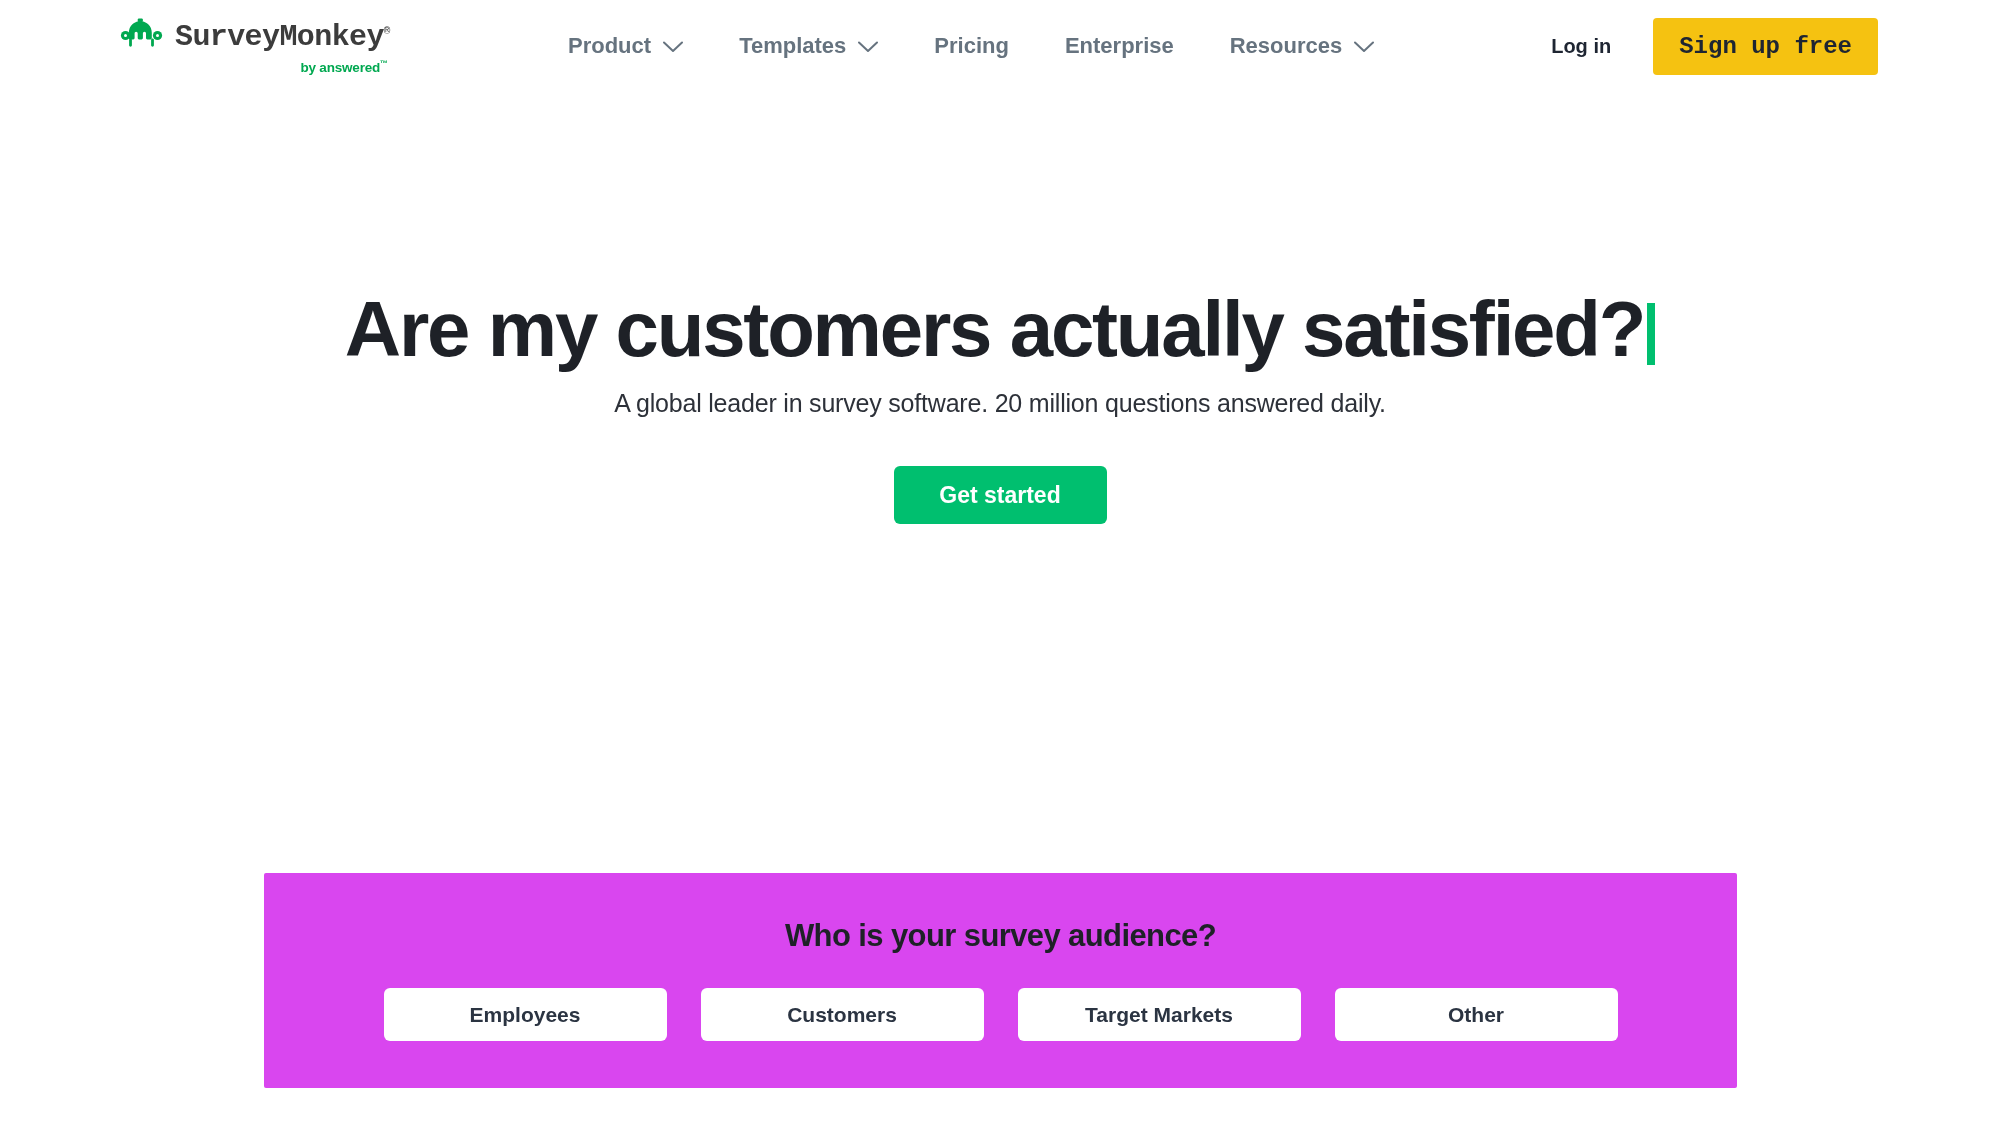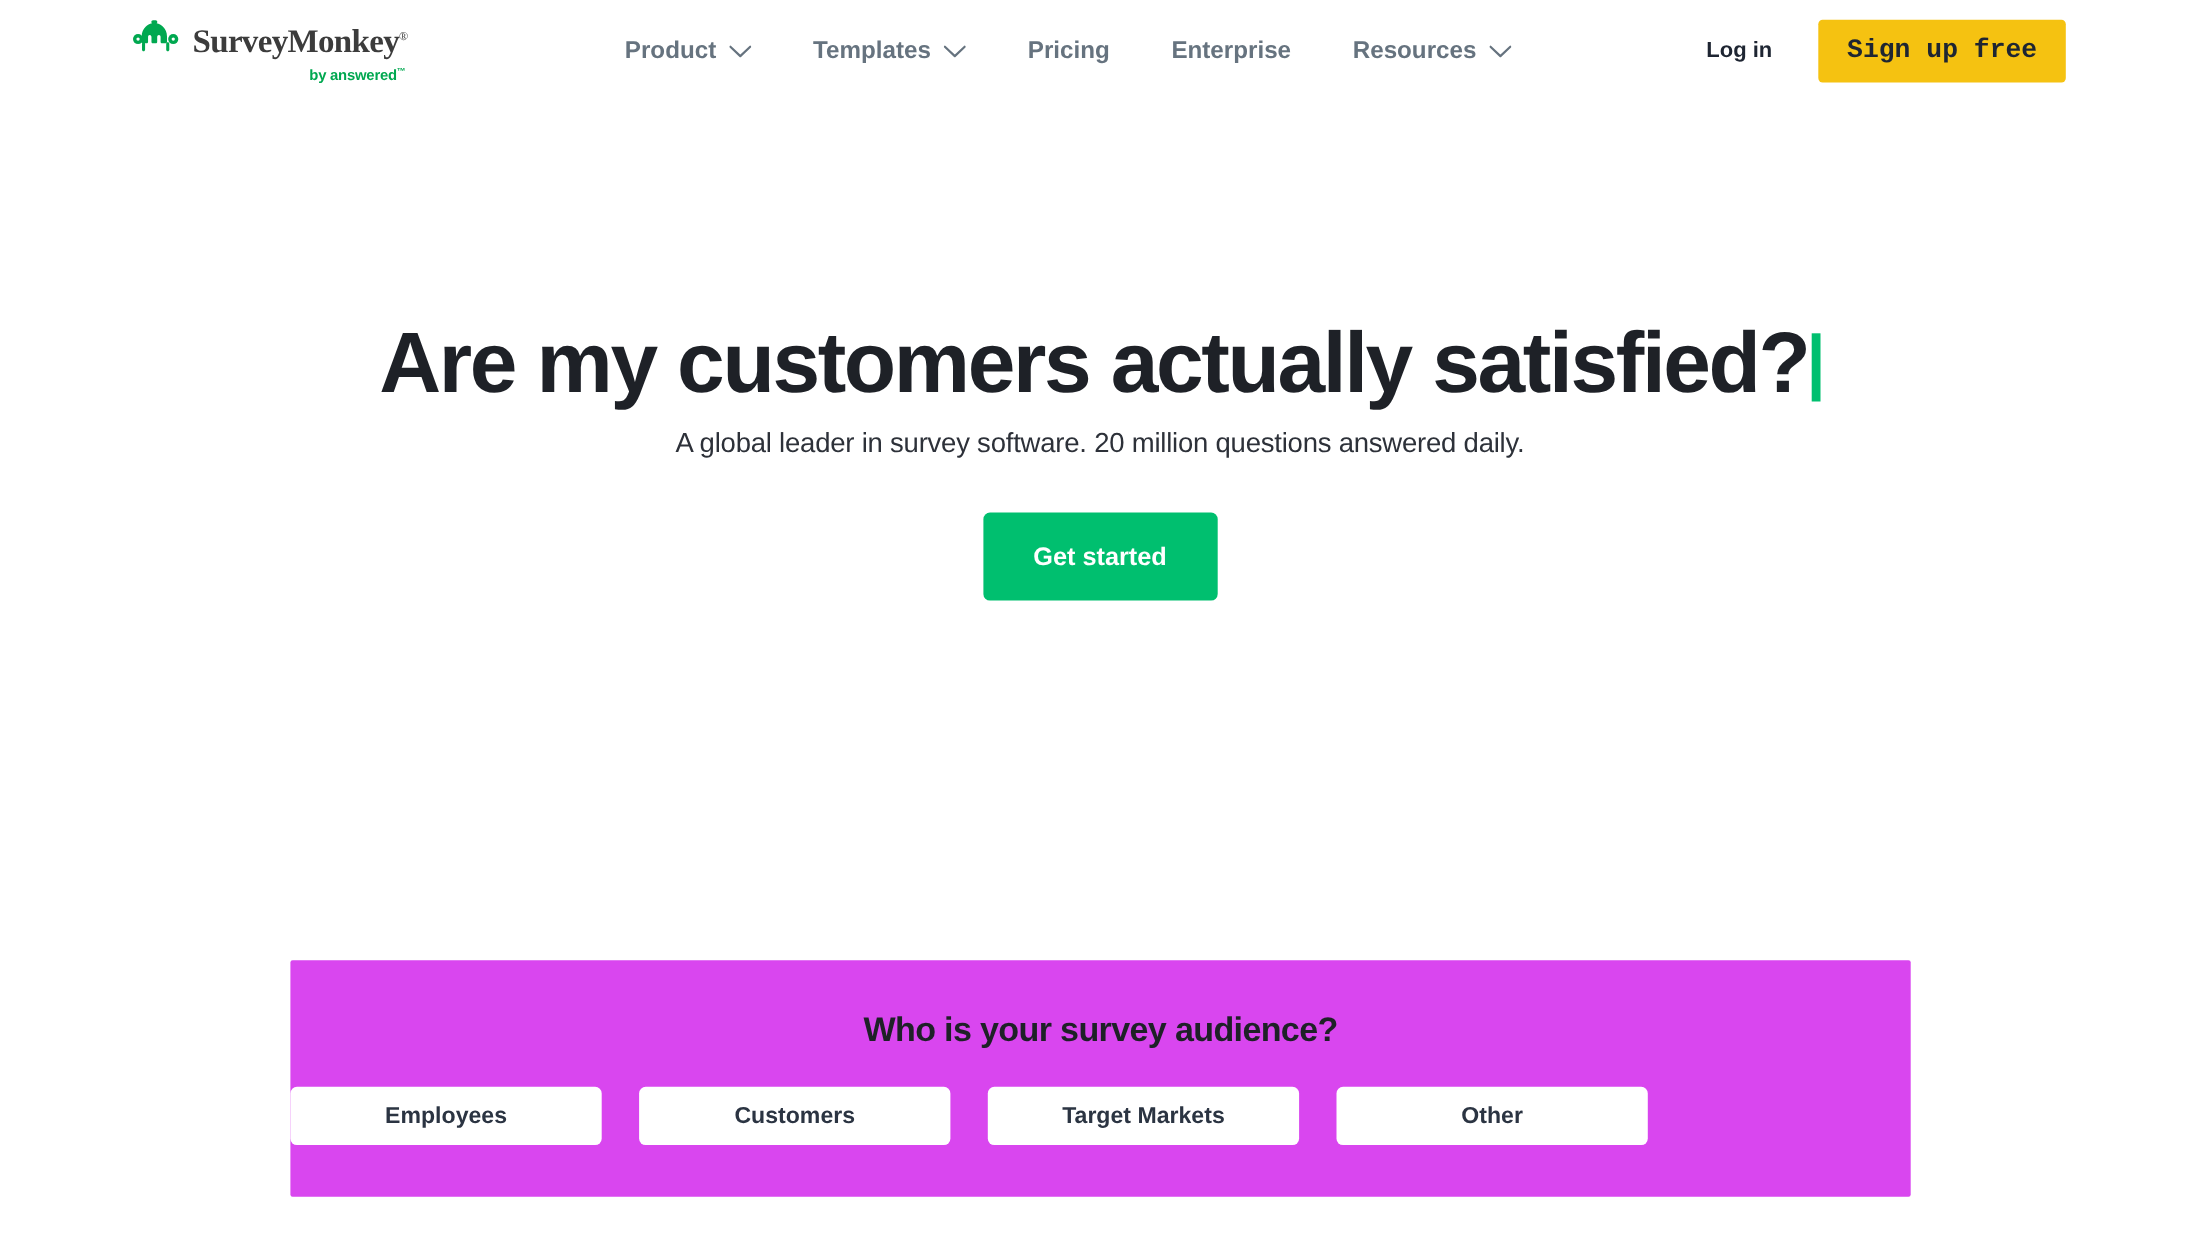--- a/index.html
+++ b/index.html
@@ -37,21 +37,21 @@
     gap: 9px;
   }
   .logo-mark { display: block; }
   .logo-word {
     font-size: 30px;
     font-weight: bold;
     color: #3c3c3c;
     letter-spacing: -0.6px;
     line-height: 1;
     white-space: nowrap;
-    font-family: Liberation Serif, serif;
+    font-family: Liberation Mono, monospace;
   }
   .logo-reg {
     font-size: 11px;
     vertical-align: super;
     font-weight: normal;
     color: #3c3c3c;
   }
   .logo-tagline {
     align-self: flex-end;
     margin-top: 3px;
@@ -154,21 +154,21 @@
     justify-content: center;
   }
   .cta-btn {
     background: #00bf6f;
     color: #ffffff;
     font-size: 23px;
     font-weight: bold;
     border: none;
     border-radius: 6px;
     width: 213px;
-    height: 80px;
+    height: 58px;
     cursor: pointer;
     font-family: "Liberation Sans", sans-serif;
   }
 
   
   .audience-panel {
     position: absolute;
     left: 264px;
     top: 873px;
     width: 1473px;
@@ -180,20 +180,21 @@
     text-align: center;
     padding-top: 45px;
     font-size: 31px;
     font-weight: bold;
     color: #1e2127;
     letter-spacing: -0.6px;
   }
   .audience-options {
     margin-top: 34px;
     display: flex;
+    justify-content: center;
     gap: 34px;
   }
   .audience-btn {
     width: 283px;
     height: 53px;
     background: #ffffff;
     border: none;
     border-radius: 6px;
     font-size: 21px;
     font-weight: bold;

